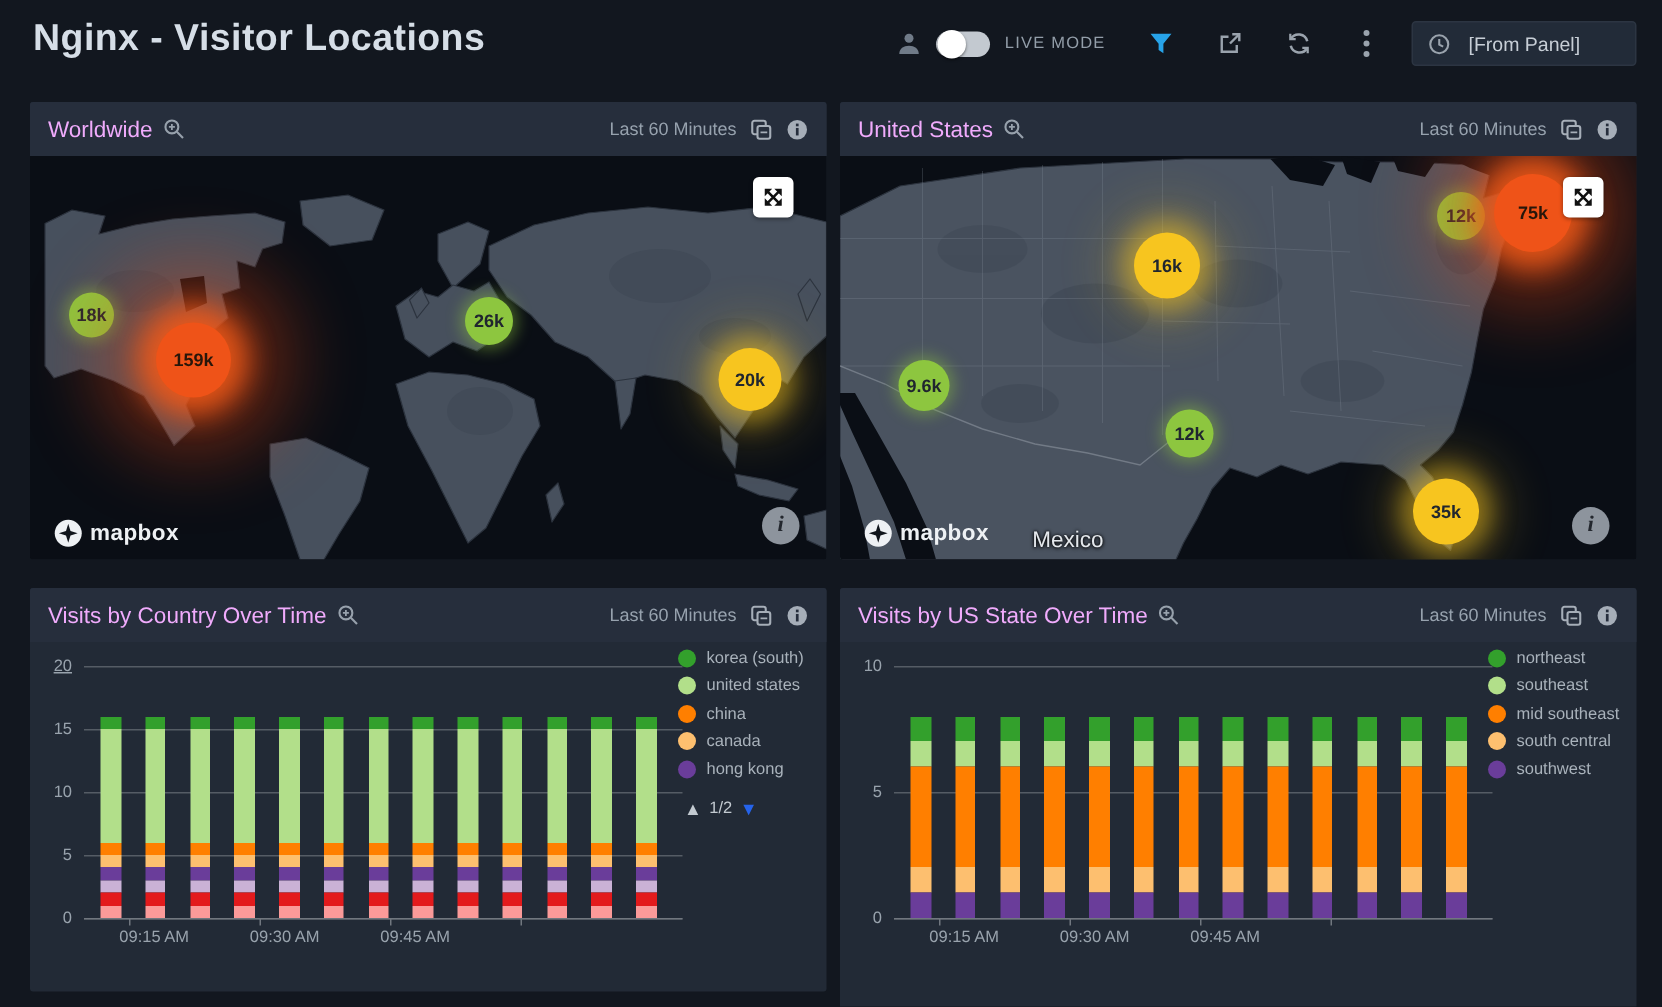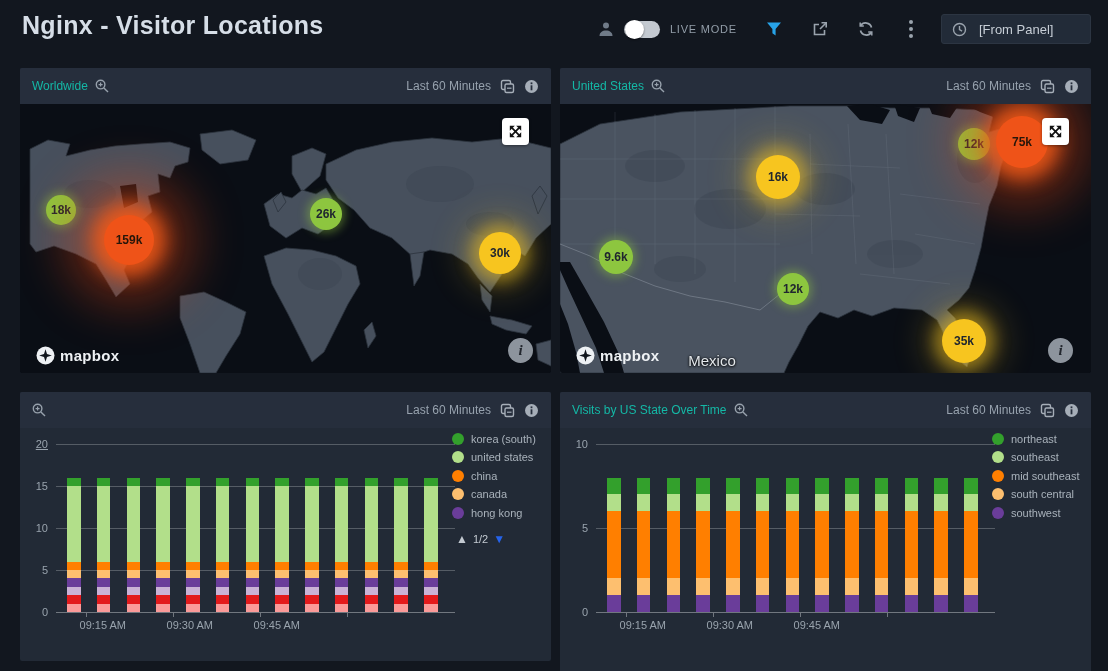--- a/index.html
+++ b/index.html
@@ -22,21 +22,21 @@
   .kebab i{width:4px;height:4px;border-radius:50%;background:#9aa3ad}
   
   .panel{position:absolute;width:531px;background:#222a36;border-radius:2px}
   .p-tl{left:20px;top:68px;height:305px}
   .p-tr{left:560px;top:68px;height:305px}
   .p-bl{left:20px;top:392px;height:269px}
   .p-br{left:560px;top:392px;height:332px}
   .panel-hd{height:36px;background:#262e3c;display:flex;align-items:center;justify-content:space-between;
     padding:0 12px;box-sizing:border-box;border-radius:2px 2px 0 0}
   .hd-left{display:flex;align-items:center;gap:7px}
-  .panel-title{font-size:12px;color:#14b8a6}
+  .panel-title{font-size:15px;color:#f0abfc}
   .hd-right{display:flex;align-items:center;gap:9px}
   .range-label{font-size:12px;color:#97a2ae}
   
   .map{position:relative;height:269px;overflow:hidden;background:#0a0e15;border-radius:0 0 2px 2px}
   .map svg.geo{position:absolute;left:0;top:0}
   .bubble{position:absolute;border-radius:50%;display:flex;align-items:center;justify-content:center;
     font-weight:700;font-size:12px;color:#20262f;transform:translate(-50%,-50%);cursor:pointer;white-space:nowrap}
   .b-green{background:#8dc63f;box-shadow:0 0 10px 3px rgba(141,198,63,.45)}
   .b-yellow{background:#f7c51f;box-shadow:0 0 16px 8px rgba(247,197,31,.5),0 0 32px 20px rgba(247,197,31,.18)}
   .b-orange{background:#ef5318;color:#27160a;
@@ -163,21 +163,21 @@
       <g fill="#3e4754" opacity="0.55">
         <ellipse cx="70" cy="90" rx="26" ry="14"></ellipse>
           <ellipse cx="300" cy="170" rx="22" ry="16"></ellipse>
         <ellipse cx="420" cy="80" rx="34" ry="18"></ellipse>
           <ellipse cx="470" cy="120" rx="24" ry="12"></ellipse>
       </g>
     </svg>
   <div class="bubble b-green" style="left: 41px; top: 106px; width: 30px; height: 30px;">18k</div>
       <div class="bubble b-orange" style="left: 109px; top: 136px; width: 50px; height: 50px;">159k</div>
       <div class="bubble b-green" style="left: 282px; top: 110px; width: 32px; height: 32px; margin-left: 24px;">26k</div>
-      <div class="bubble b-yellow" style="left: 480px; top: 149px; width: 42px; height: 42px;">30k</div>
+      <div class="bubble b-yellow" style="left: 480px; top: 149px; width: 42px; height: 42px;">20k</div>
       <div class="expand-btn">
         <svg width="17" height="17" viewBox="0 0 24 24" fill="#111">
           <path d="M4,4 11,4 4,11 Z"></path>
           <path d="M20,4 20,11 13,4 Z"></path>
           <path d="M4,20 4,13 11,20 Z"></path>
           <path d="M20,20 13,20 20,13 Z"></path>
           <path d="M7,7 17,17 M17,7 7,17" stroke="#111" stroke-width="2.4"></path>
         </svg>
       </div>
       <div class="mapbox">
@@ -278,20 +278,21 @@
         </svg>
         <span class="word">mapbox</span>
       </div>
       <div class="map-info">i</div>
     </div>
 </div>
 
 <div class="panel p-bl">
   <div class="panel-hd">
     <div class="hd-left">
+      <span class="panel-title">Visits by Country Over Time</span>
       <svg width="14" height="14" viewBox="0 0 14 14" fill="none" stroke="#97a1ac" stroke-width="1.4" style="cursor:pointer">
         <circle cx="5.6" cy="5.6" r="4.3"></circle>
           <path d="M8.9 8.9L13 13"></path>
           <path d="M3.6 5.6h4M5.6 3.6v4" stroke-width="1.2"></path>
         </svg>
     </div>
     <div class="hd-right">
       <span class="range-label">Last 60 Minutes</span>
       <svg width="15" height="15" viewBox="0 0 15 15" style="cursor:pointer">
         <rect x="1.5" y="1.5" width="9" height="9" rx="1.5" fill="none" stroke="#a6aeb8" stroke-width="1.4"></rect>

